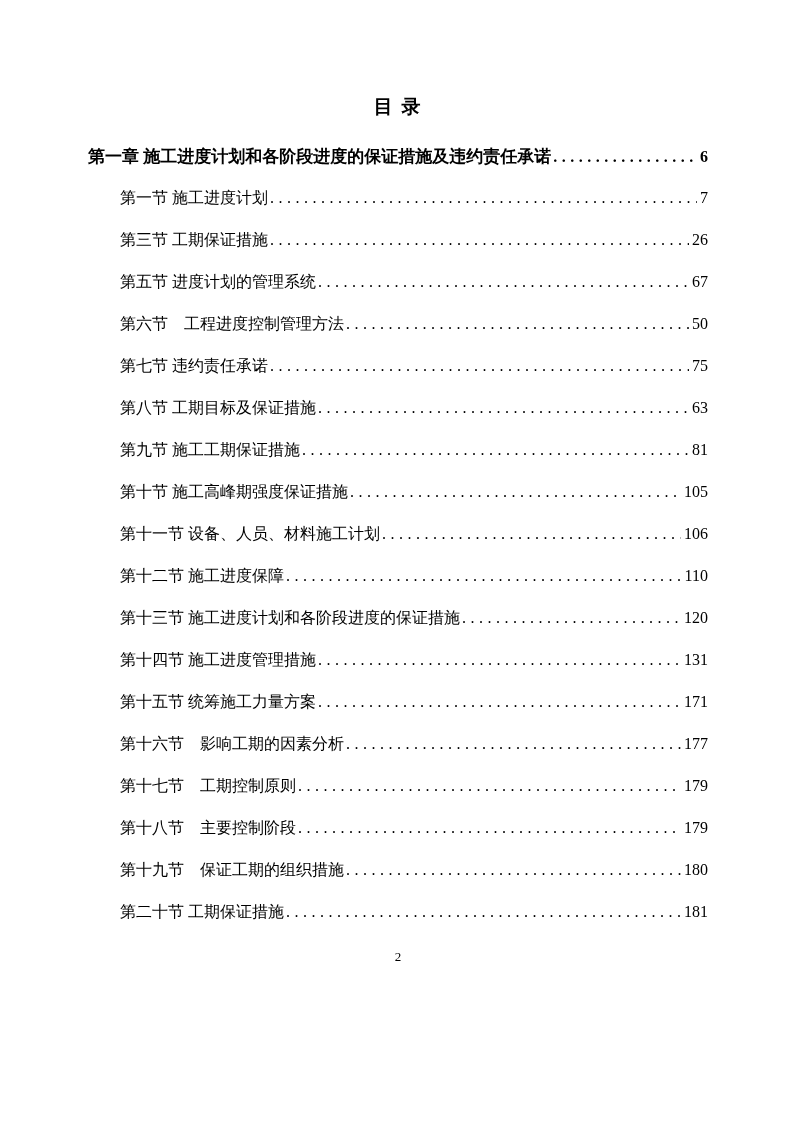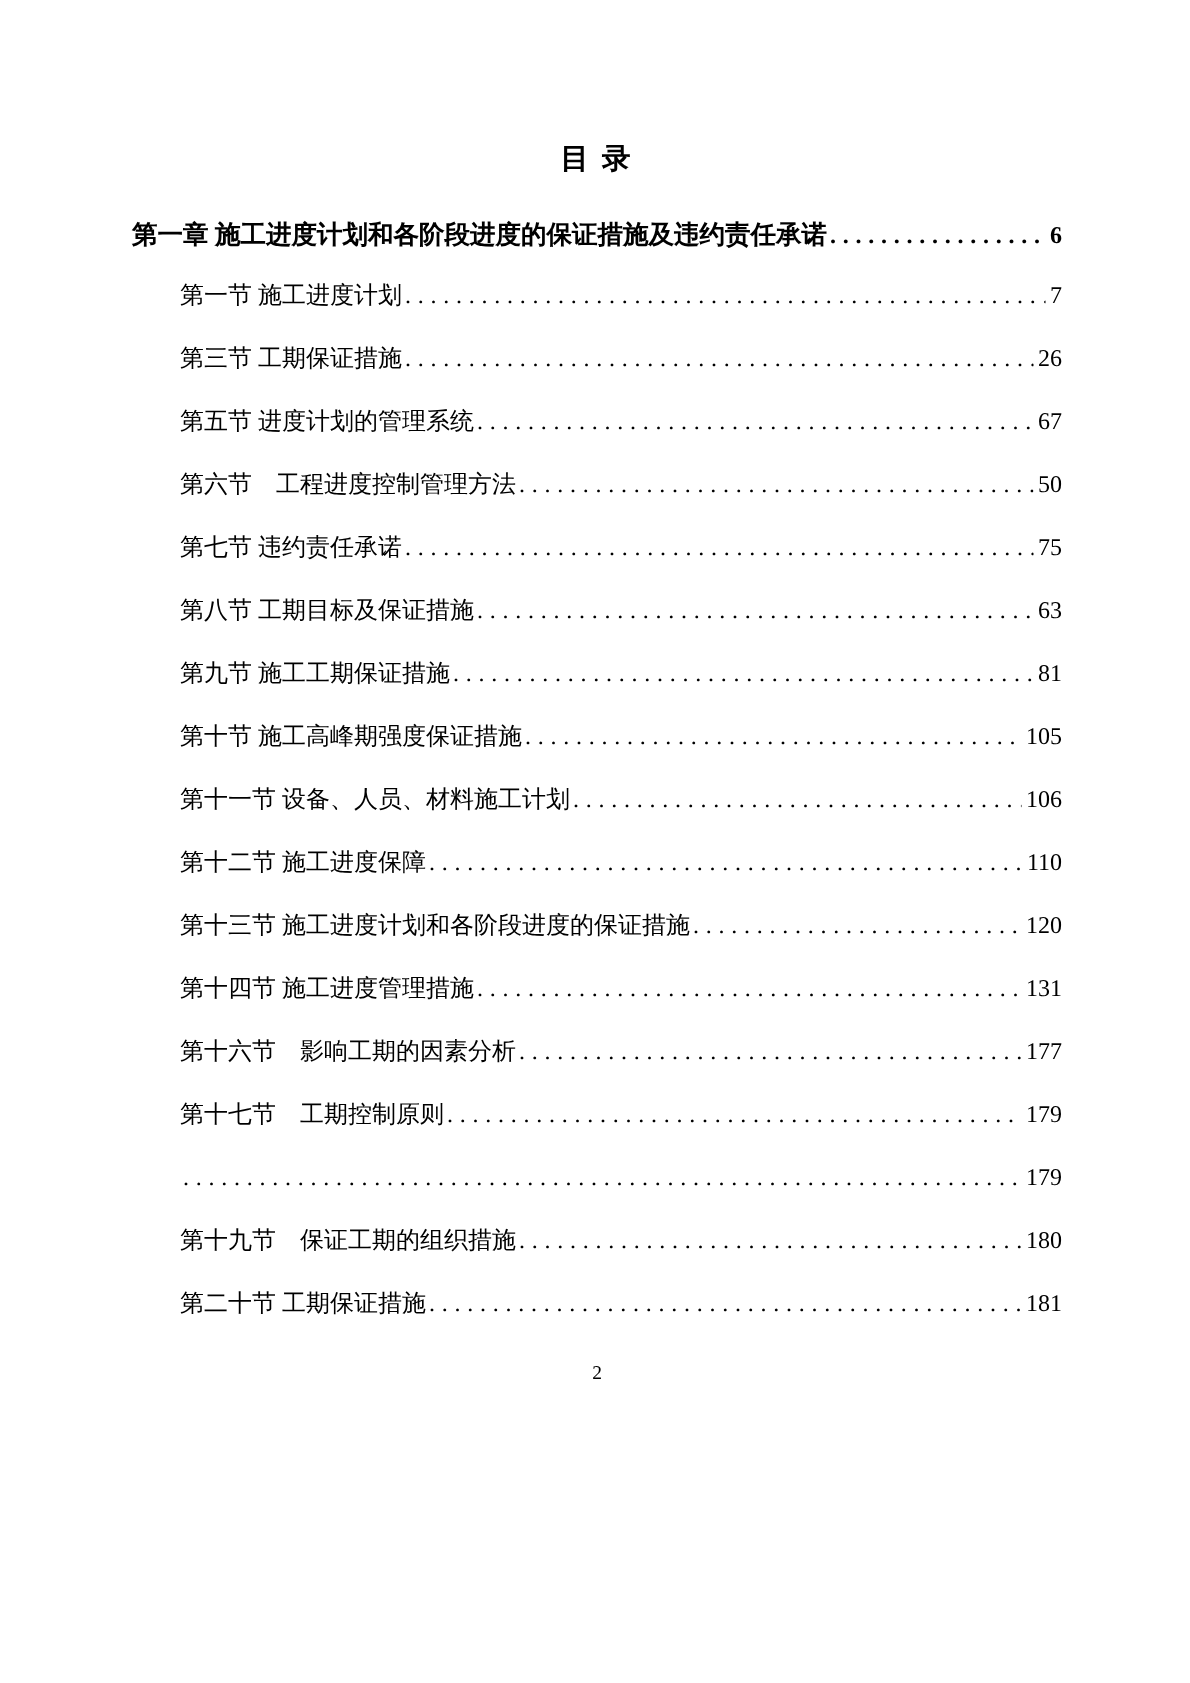--- a/index.html
+++ b/index.html
@@ -162,34 +162,40 @@
     <span class="toc-leader"></span>
     <span class="toc-page-num">120</span>
   </div>
 
   <div class="toc-row section">
     <span class="toc-label">第十四节 施工进度管理措施</span>
     <span class="toc-leader"></span>
     <span class="toc-page-num">131</span>
   </div>
 
+  <div class="toc-row section">
+    <span class="toc-label">第十五节 统筹施工力量方案</span>
+    <span class="toc-leader"></span>
+    <span class="toc-page-num">171</span>
+  </div>
 
   <div class="toc-row section">
     <span class="toc-label">第十六节　影响工期的因素分析</span>
     <span class="toc-leader"></span>
     <span class="toc-page-num">177</span>
   </div>
 
   <div class="toc-row section">
     <span class="toc-label">第十七节　工期控制原则</span>
     <span class="toc-leader"></span>
     <span class="toc-page-num">179</span>
   </div>
 
   <div class="toc-row section">
+    <span class="toc-label">第十八节　主要控制阶段</span>
     <span class="toc-leader"></span>
     <span class="toc-page-num">179</span>
   </div>
 
   <div class="toc-row section">
     <span class="toc-label">第十九节　保证工期的组织措施</span>
     <span class="toc-leader"></span>
     <span class="toc-page-num">180</span>
   </div>
 

